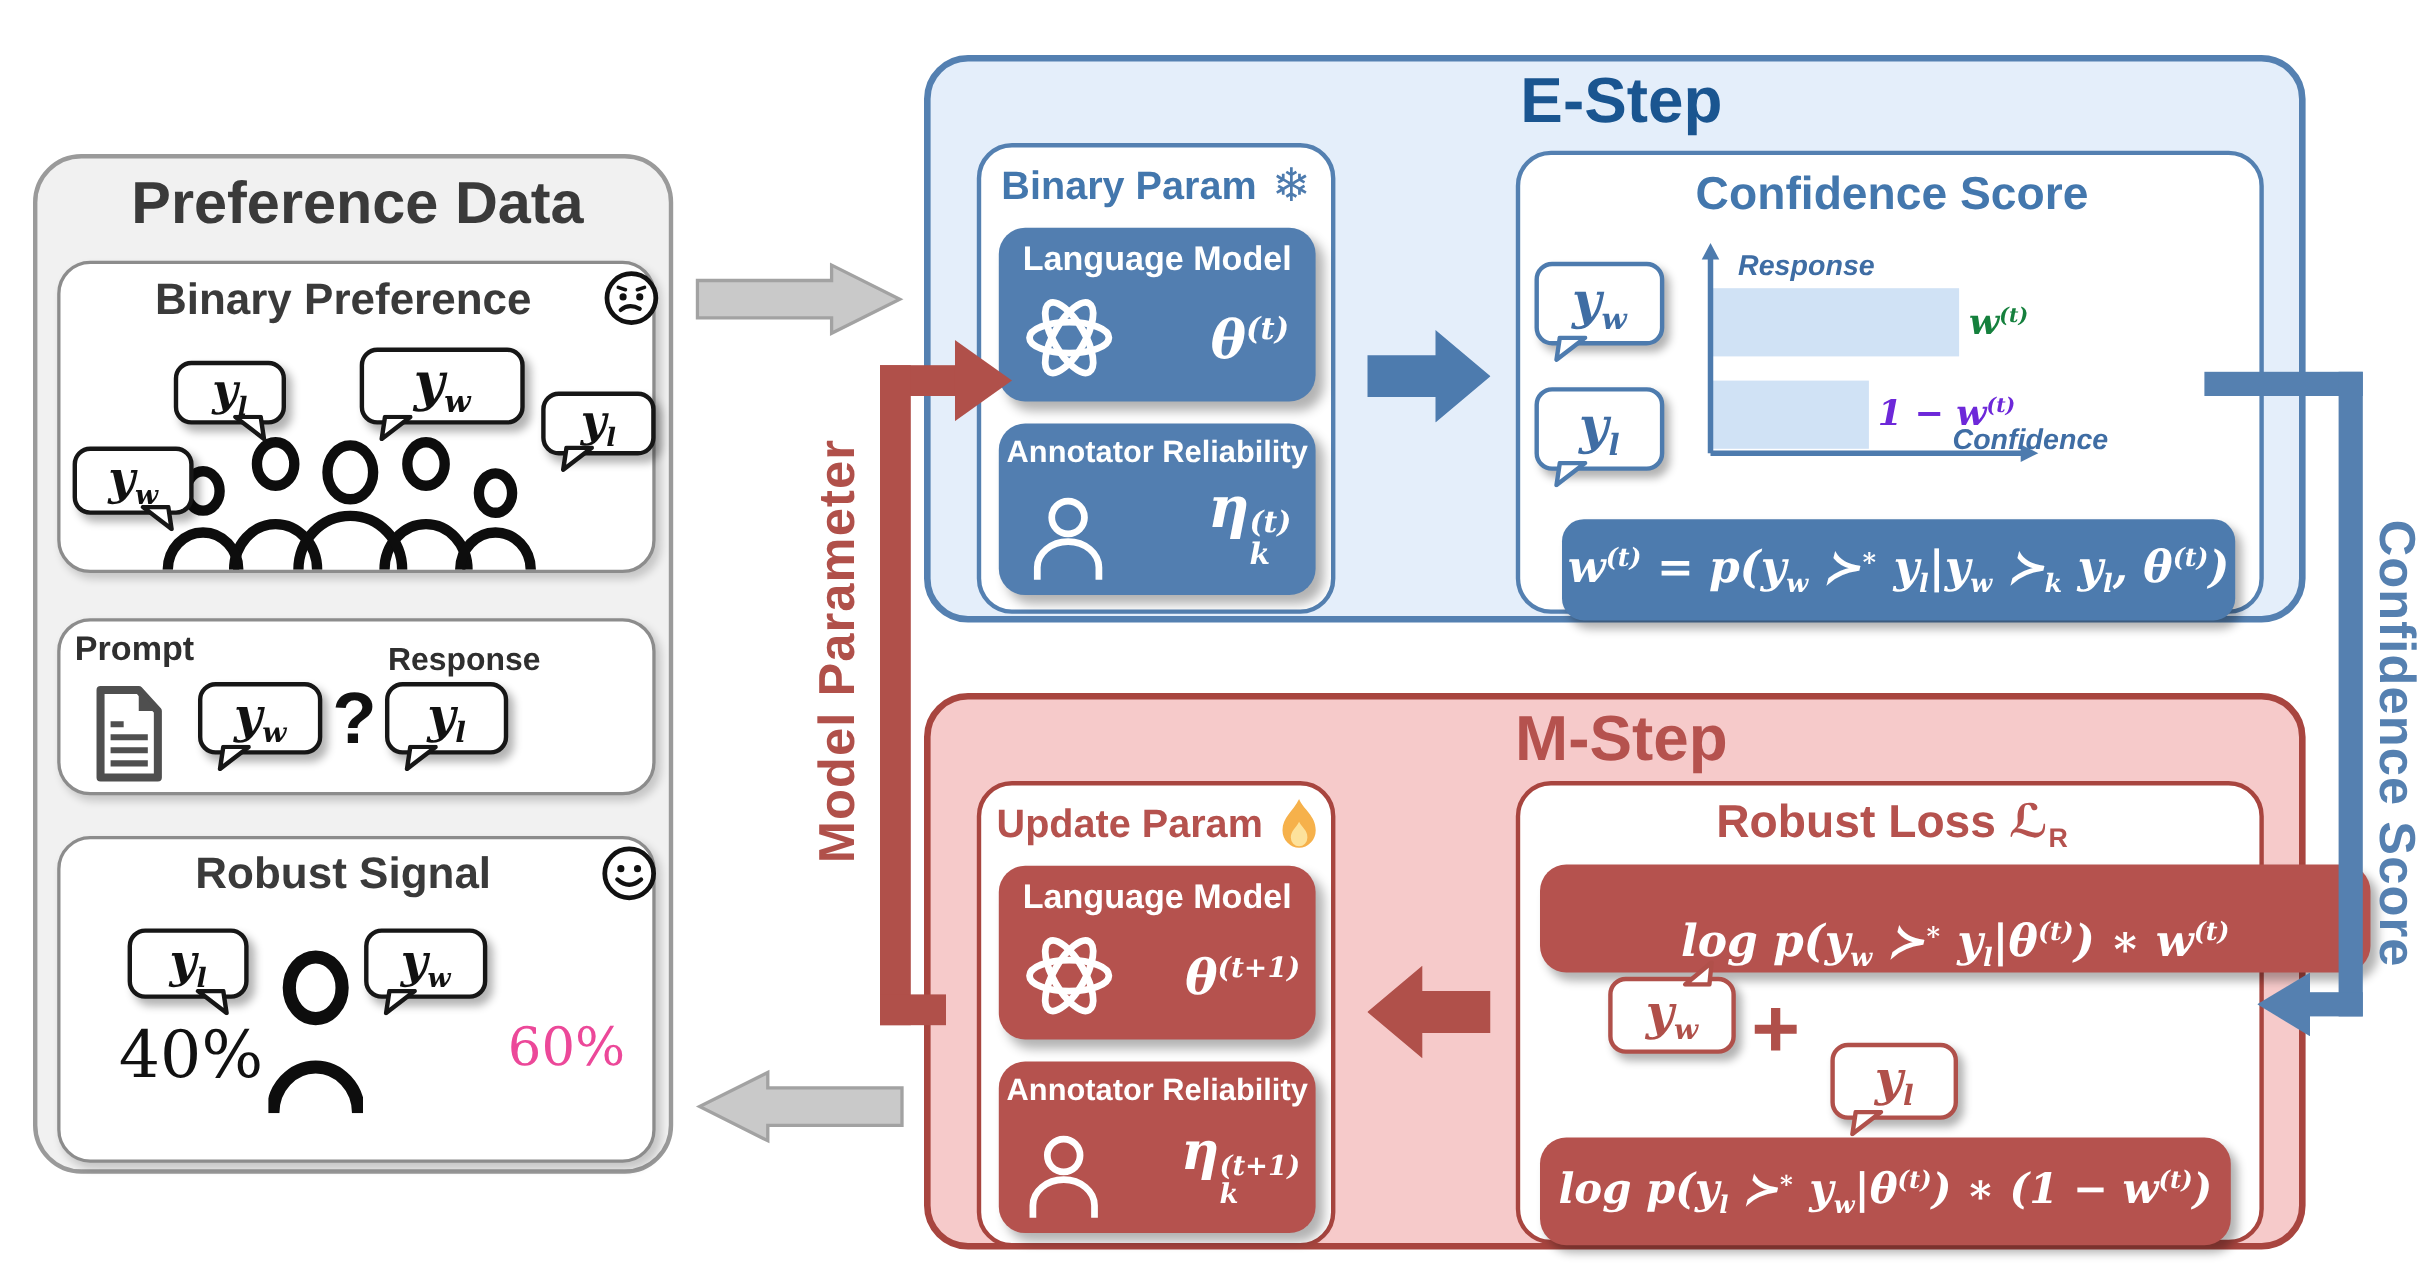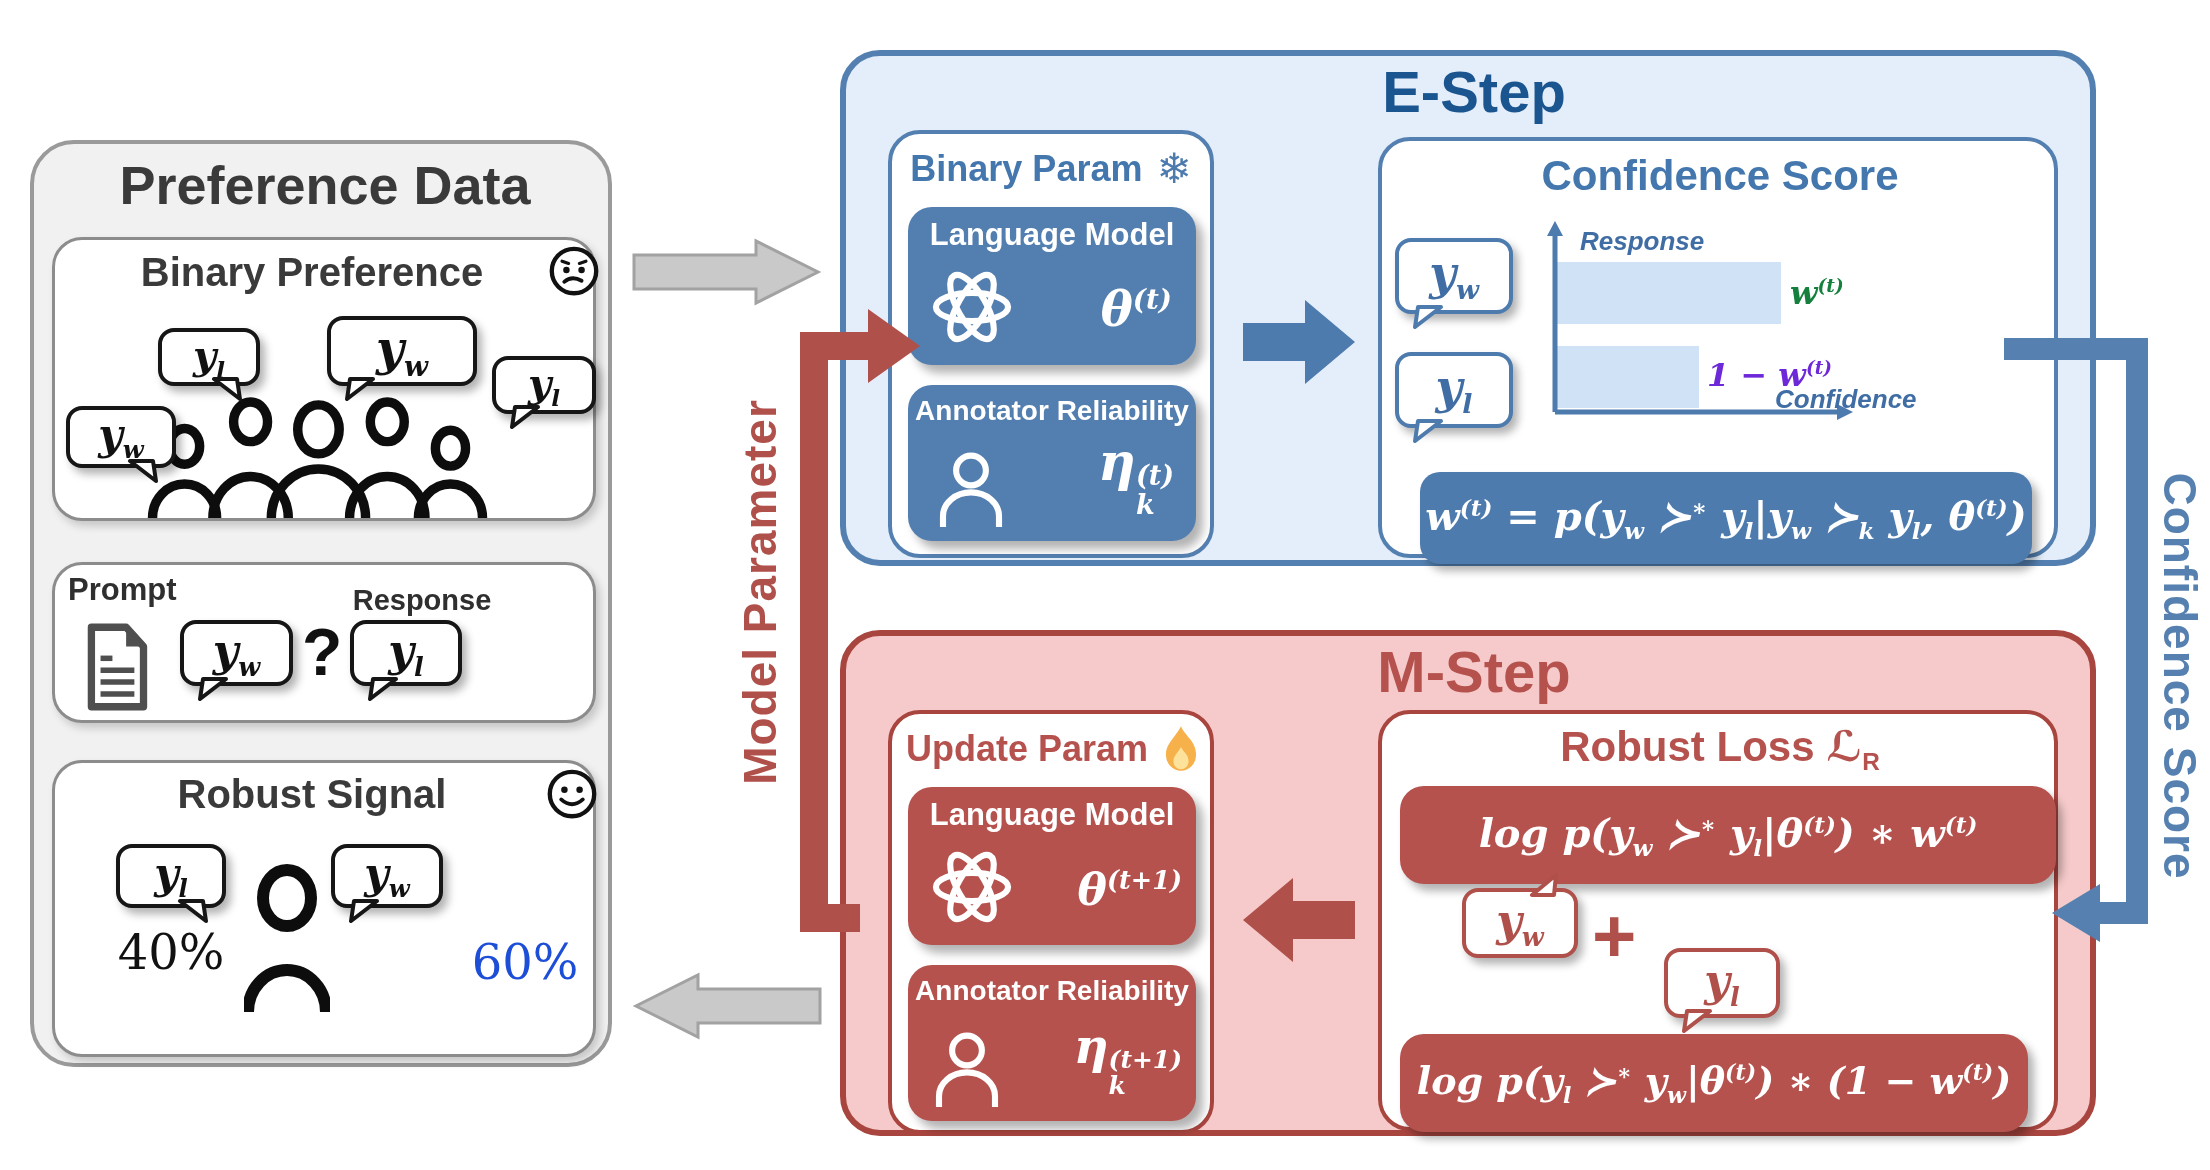--- a/index.html
+++ b/index.html
@@ -133,22 +133,22 @@
       <svg class="tail br" viewBox="0 0 34 24">
           <path d="M30 22 L4 2 L27 2 Z"></path>
         </svg>
     </div>
     <div class="abs bubble dark" style="left:331px;top:844px;width:112px;height:64px;">
       <span class="math" style="font-size:42px;">y<sub>w</sub></span>
       <svg class="tail bl" viewBox="0 0 34 24">
           <path d="M4 22 L7 2 L30 2 Z"></path>
         </svg>
     </div>
-    <div class="abs" style="left:108px;top:924px;width:126px;text-align:center;font-size:48px;color:#111;font-family:'DejaVu Serif','Liberation Serif',serif;">40%</div>
-    <div class="abs" style="left:462px;top:924px;width:126px;text-align:center;font-size:48px;color:#1d4ed8;font-family:'DejaVu Serif','Liberation Serif',serif;margin-top:10px;">60%</div>
+    <div class="abs" style="left:108px;top:924px;width:126px;text-align:center;font-size:59px;color:#111;font-family:'DejaVu Serif','Liberation Serif',serif;">40%</div>
+    <div class="abs" style="left:452px;top:924px;width:126px;text-align:center;font-size:48px;color:#ec4899;font-family:'DejaVu Serif','Liberation Serif',serif;">60%</div>
     <svg class="abs" style="left:244px;top:862px;" width="86" height="150" viewBox="0 0 86 150">
       <g fill="none" stroke="#0d0d0d" stroke-width="12">
         <ellipse cx="43" cy="36" rx="24" ry="28"></ellipse>
         <path d="M4 150 A39 42 0 0 1 82 150"></path>
       </g>
     </svg>
   </div>
 
   
   <div class="sect">
@@ -270,21 +270,21 @@
 
     
     <svg class="abs" style="left:1243px;top:878px;" width="112" height="84" viewBox="0 0 112 84">
       <polygon points="112,23 50,23 50,0 0,42 50,84 50,61 112,61" fill="#b0504a"></polygon>
     </svg>
 
     
     <div class="abs whitebox" style="left:1378px;top:710px;width:680px;height:421px;border:4px solid #a8453f;border-radius:32px;"></div>
     <div class="abs math" style="left:1378px;top:722px;width:684px;text-align:center;font-size:42px;color:#b5524e;font-style:normal;
                 font-family:'Liberation Sans','DejaVu Sans',sans-serif;font-weight:bold;">Robust Loss ℒ<sub>R</sub></div>
-    <div class="abs fbar" style="left:1400px;top:786px;width:656px;height:98px;background:#b5524e;">
+    <div class="abs fbar" style="left:1400px;top:786px;width:755px;height:98px;background:#b5524e;align-items:flex-end;">
       <span class="math" style="font-size:40px;">log p(y<sub>w</sub> ≻<sup>∗</sup> y<sub>l</sub>|θ<sup>(t)</sup>) ∗ w<sup>(t)</sup></span>
     </div>
     <div class="abs bubble red" style="left:1462px;top:888px;width:116px;height:70px;">
       <span class="math" style="font-size:44px;">y<sub>w</sub></span>
       <svg class="tail tr" viewBox="0 0 34 24">
           <path d="M30 2 L6 22 L28 22 Z"></path>
         </svg>
     </div>
     <div class="abs" style="left:1592px;top:892px;font-size:76px;font-weight:bold;color:#b0504a;">+</div>
     <div class="abs bubble red" style="left:1664px;top:948px;width:116px;height:70px;">

